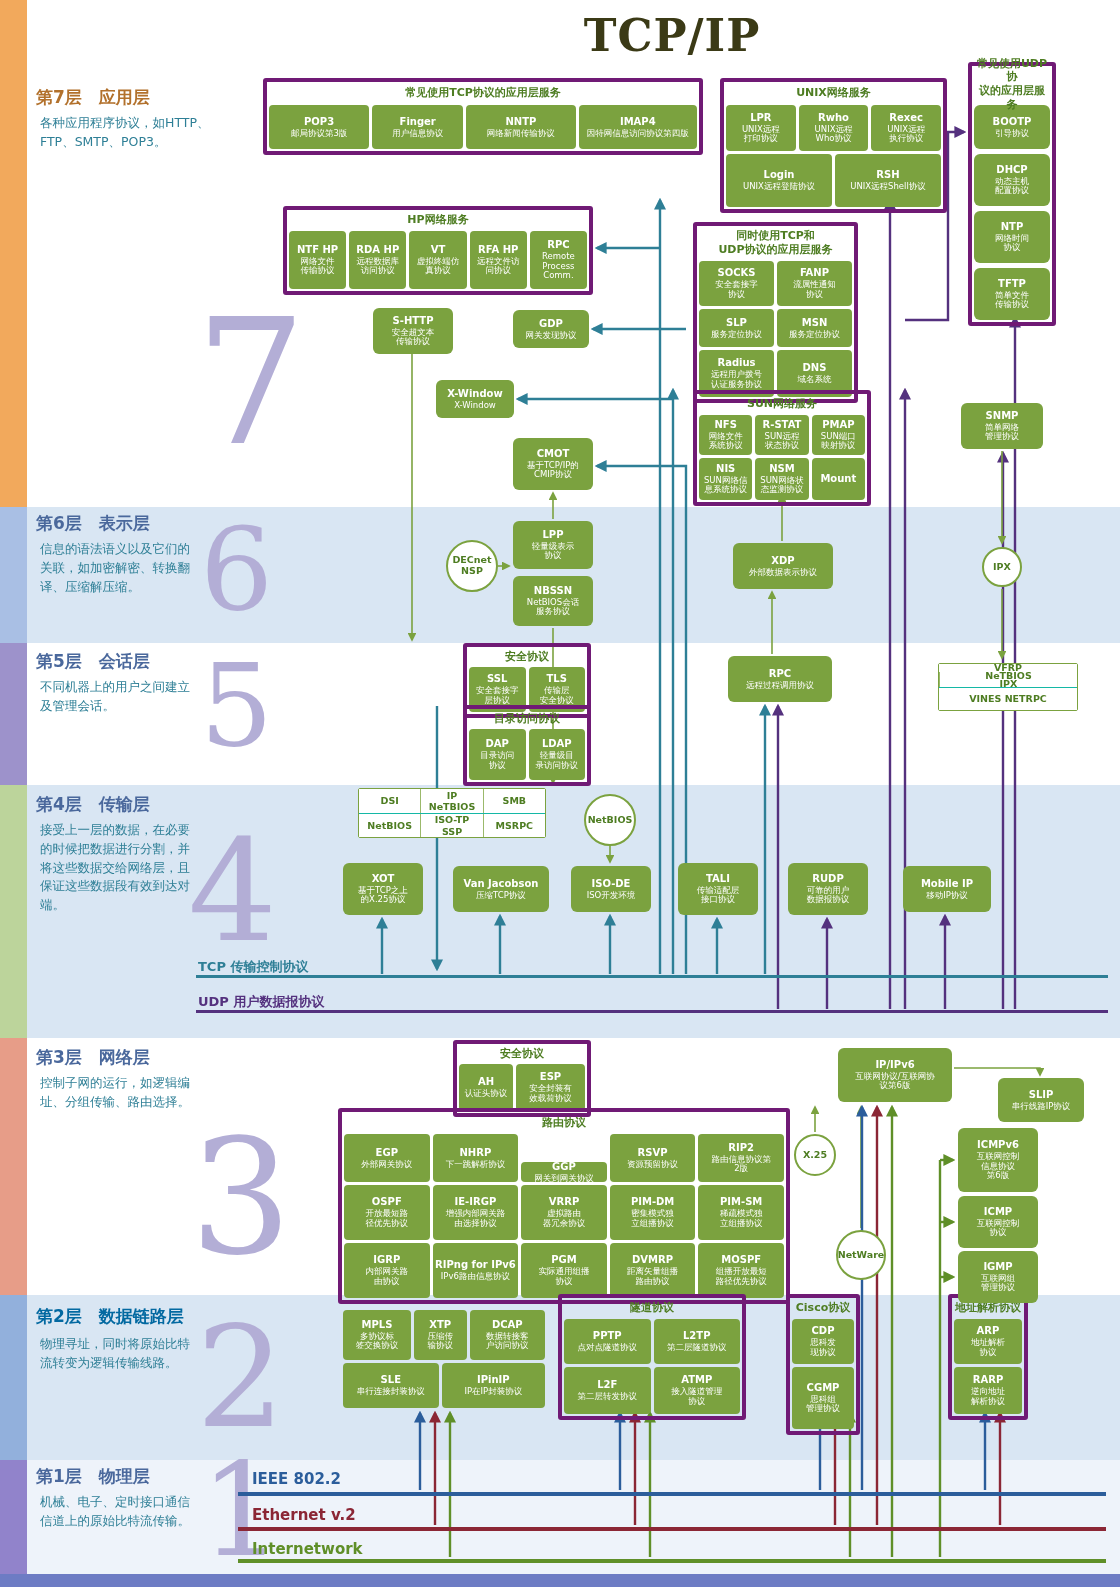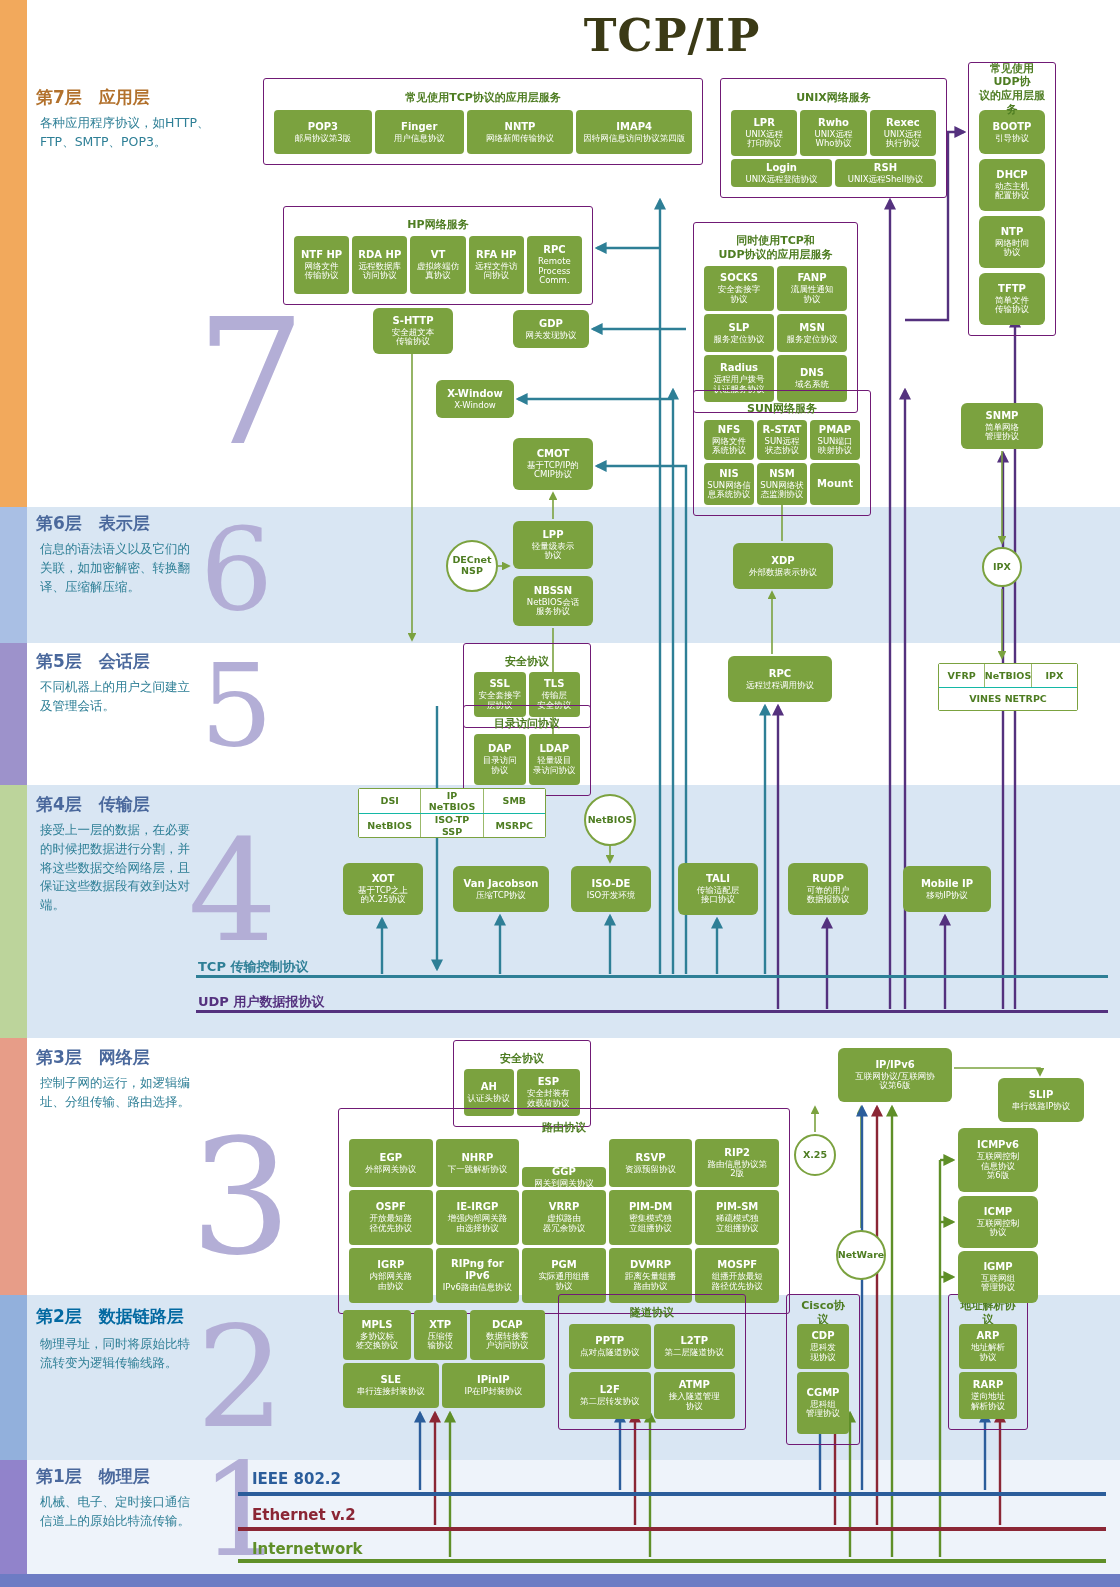--- a/index.html
+++ b/index.html
@@ -5,21 +5,21 @@
   *{box-sizing:border-box;margin:0;padding:0}
   body{font-family:"DejaVu Sans","Liberation Sans",sans-serif;background:#fff}
   #poster{position:relative;width:1120px;height:1587px;overflow:hidden;background:#fff}
   .band{position:absolute;left:0;width:1120px}
   .strip{position:absolute;left:0;width:27px}
   .abs{position:absolute}
   #title{position:absolute;left:500px;top:10px;width:344px;text-align:center;
          font-family:"DejaVu Serif","Liberation Serif",serif;font-weight:bold;
          font-size:44px;color:#3b3a16;letter-spacing:1px}
   #arrows{position:absolute;left:0;top:0}
-  .pgroup{border:1px solid #701a75;border-radius:3px;padding:10px;position:absolute}
+  .pgroup{border:4px solid #701a75;border-radius:3px;padding:2px;position:absolute}
   .pgroup.noborder{border:none;padding:0}
   .wgroup{border:1.5px solid #7ba23f;background:#fff;border-radius:2px;position:absolute}
   .gtitle{color:#4e7d22;font-weight:bold;font-size:11px;line-height:1.25;display:flex;
           align-items:center;justify-content:center;text-align:center;white-space:pre-line}
   .grow{display:flex;gap:3px;align-items:stretch}
   .pgroup .grow:not(:first-child){margin-top:3px}
   .wgroup .grow{gap:0}
   .wgroup .grow:not(:first-child){border-top:1px solid #14b8a6;margin-top:0}
   .cell{background:#7ba23f;color:#fff;border-radius:4px;display:flex;flex-direction:column;
         align-items:center;justify-content:center;text-align:center;padding:1px 2px;overflow:hidden}
@@ -214,21 +214,21 @@
             <span class="n">Rwho</span>
             <span class="d">UNIX远程
 Who协议</span>
           </div>
           <div class="cell" style="flex: 1 1 0%;">
             <span class="n">Rexec</span>
             <span class="d">UNIX远程
 执行协议</span>
           </div>
         </div>
-        <div class="grow" style="height: 28px;">
+        <div class="grow" style="height: 53px;">
           <div class="cell" style="flex: 1 1 0%;">
             <span class="n">Login</span>
             <span class="d">UNIX远程登陆协议</span>
           </div>
           <div class="cell" style="flex: 1 1 0%;">
             <span class="n">RSH</span>
             <span class="d">UNIX远程Shell协议</span>
           </div>
         </div>
       </div>
@@ -587,21 +587,21 @@
           </div>
           <div class="cell wcell" style="flex: 1 1 0%;">
             <span class="n">ISO-TP SSP</span>
           </div>
           <div class="cell wcell" style="flex: 1 1 0%;">
             <span class="n">MSRPC</span>
           </div>
         </div>
       </div>
       <div class="wgroup abs" style="left: 938px; top: 663px; width: 140px;">
-        <div class="grow" style="height: 23px;">
+        <div class="grow" style="height: 23px; flex-direction: column;">
           <div class="cell wcell" style="flex: 1 1 0%;">
             <span class="n">VFRP</span>
           </div>
           <div class="cell wcell" style="flex: 1 1 0%;">
             <span class="n">NeTBIOS</span>
           </div>
           <div class="cell wcell" style="flex: 1 1 0%;">
             <span class="n">IPX</span>
           </div>
         </div>

